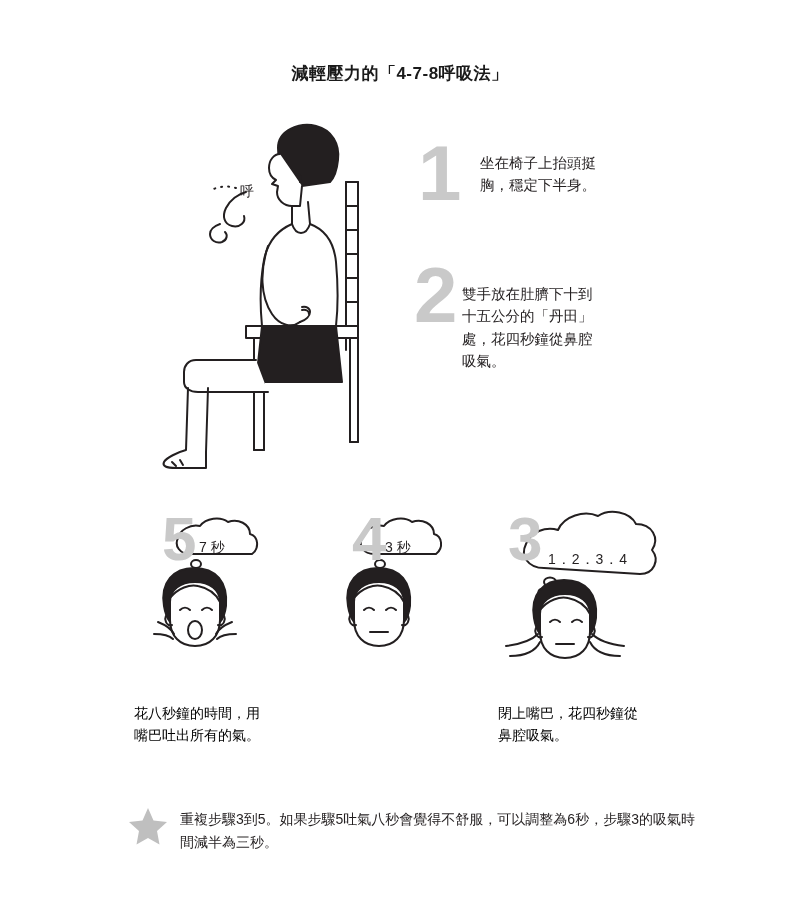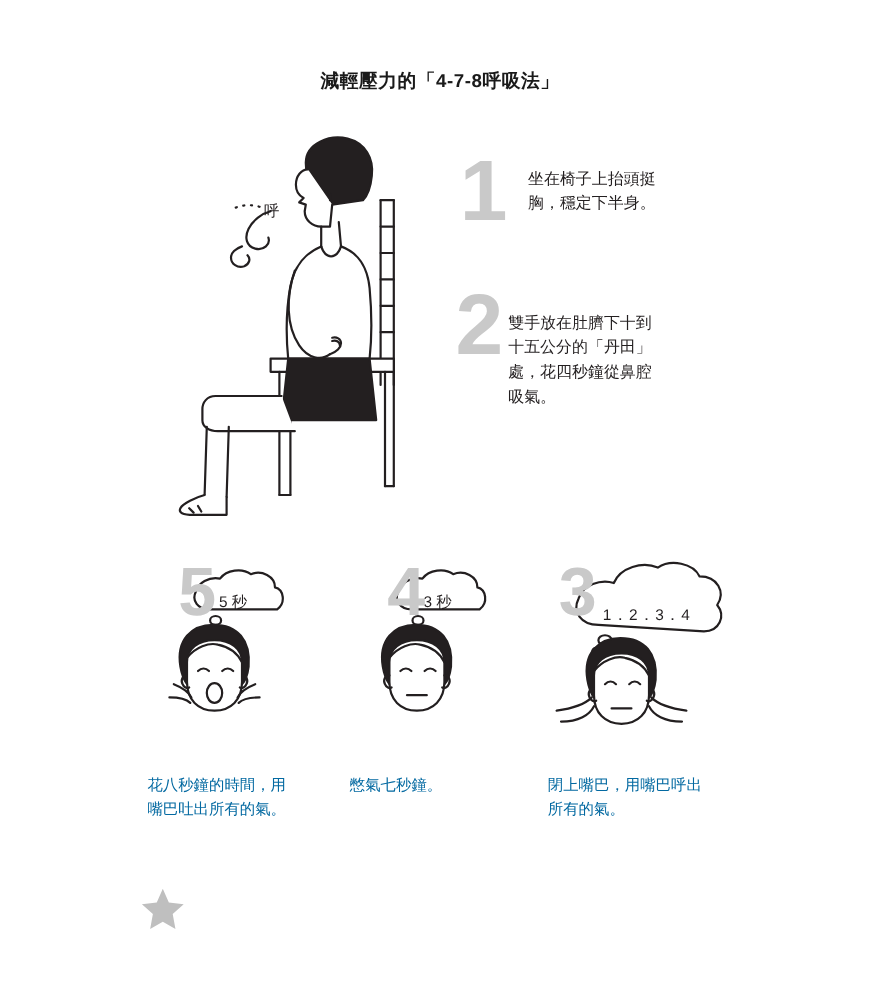--- a/index.html
+++ b/index.html
@@ -58,21 +58,21 @@
     line-height: 1.55;
     color: #231f20;
   }
   .steptext.t1 { left: 462px; top: 152px; width: 140px; margin-left: 18px; }
   .steptext.t2 { left: 462px; top: 283px; width: 142px; }
 
   .capt {
     position: absolute;
     font-size: 14px;
     line-height: 1.6;
-    color: #0369a1;
+    color: #000000;
   }
   .capt.c5 { left: 134px; top: 702px; width: 130px; }
   .capt.c4 { left: 318px; top: 702px; width: 130px; }
   .capt.c3 { left: 498px; top: 702px; width: 150px; }
 
   
   .note {
     position: absolute;
     left: 180px;
     top: 808px;
@@ -207,21 +207,21 @@
         <path d="M30 112 C40 116 44 120 46 124"></path>
         <path d="M26 124 C36 124 42 126 45 129"></path>
         <path d="M104 112 C94 116 90 120 88 124"></path>
         <path d="M108 124 C98 124 92 126 89 129"></path>
 
         <path d="M42 104 c-4 0 -6 4 -4 8 c1 3 4 4 6 3"></path>
         <path d="M92 104 c4 0 6 4 4 8 c-1 3 -4 4 -6 3"></path>
       </g>
     </svg>
   </div>
-  <div class="bubble-text" id="bubble-text-5">5 秒</div>
+  <div class="bubble-text" id="bubble-text-5">7 秒</div>
   <div class="bignum n5">5</div>
   <div class="capt c5">花八秒鐘的時間，用嘴巴吐出所有的氣。</div>
 
   <div class="illus" id="head-4">
     <svg width="170" height="160" viewBox="0 0 170 160" fill="none" xmlns="http://www.w3.org/2000/svg">
       <g stroke="#231f20" stroke-width="2" fill="none" stroke-linecap="round" stroke-linejoin="round">
         <path d="M62 44 C52 44 46 36 50 28 C52 20 62 14 72 16 C78 8 92 6 100 12 C110 8 122 14 122 24 C130 26 132 38 124 44 Z" fill="#ffffff"></path>
         <ellipse cx="68" cy="54" rx="5" ry="4" fill="#ffffff"></ellipse>
         <ellipse cx="63" cy="62" rx="3" ry="2.5" fill="#ffffff"></ellipse>
         <path d="M36 96 C32 72 46 58 66 58 C88 58 100 72 98 96 C97 104 94 110 92 112 L42 112 C39 108 37 102 36 96 Z" fill="#231f20" stroke="#231f20"></path>
@@ -230,21 +230,20 @@
         <path d="M52 100 c3 -3 7 -3 10 0"></path>
         <path d="M74 100 c3 -3 7 -3 10 0"></path>
         <path d="M58 122 L76 122"></path>
         <path d="M42 104 c-4 0 -6 4 -4 8 c1 3 4 4 6 3"></path>
         <path d="M92 104 c4 0 6 4 4 8 c-1 3 -4 4 -6 3"></path>
       </g>
     </svg>
   </div>
   <div class="bubble-text" id="bubble-text-4">3 秒</div>
   <div class="bignum n4">4</div>
-  <div class="capt c4">憋氣七秒鐘。</div>
 
   <div class="illus" id="head-3">
     <svg width="190" height="175" viewBox="0 0 190 175" fill="none" xmlns="http://www.w3.org/2000/svg">
       <g stroke="#231f20" stroke-width="2" fill="none" stroke-linecap="round" stroke-linejoin="round">
 
         <path d="M56 70 C40 70 32 58 38 46 C42 34 58 28 70 32 C76 18 96 12 110 18 C122 10 142 14 148 26 C164 26 172 40 164 52 C172 62 166 76 152 76 Z" fill="#ffffff"></path>
         <ellipse cx="62" cy="84" rx="6" ry="4.5" fill="#ffffff"></ellipse>
         <ellipse cx="54" cy="94" rx="3.5" ry="3" fill="#ffffff"></ellipse>
 
         <path d="M46 120 C42 96 56 82 76 82 C98 82 110 96 108 120 C107 128 104 134 102 136 L52 136 C49 132 47 126 46 120 Z" fill="#231f20" stroke="#231f20"></path>
@@ -262,21 +261,22 @@
         <path d="M136 148 C120 146 110 142 104 136"></path>
         <path d="M132 158 C116 158 106 152 102 144"></path>
 
         <path d="M52 128 c-4 0 -6 4 -4 8 c1 3 4 4 6 3"></path>
         <path d="M102 128 c4 0 6 4 4 8 c-1 3 -4 4 -6 3"></path>
       </g>
     </svg>
   </div>
   <div class="bubble-text" id="bubble-text-3">1．2．3．4</div>
   <div class="bignum n3">3</div>
-  <div class="capt c3">閉上嘴巴，用嘴巴呼出所有的氣。</div>
+  <div class="capt c3">閉上嘴巴，花四秒鐘從鼻腔吸氣。</div>
 
   <div class="starwrap">
     <svg width="40" height="40" viewBox="0 0 40 40" xmlns="http://www.w3.org/2000/svg">
       <polygon points="20,2 25.5,14.5 39,16 29,25 31.5,38.5 20,32 8.5,38.5 11,25 1,16 14.5,14.5" fill="#bfbfbf"></polygon>
     </svg>
   </div>
+  <div class="note">重複步驟3到5。如果步驟5吐氣八秒會覺得不舒服，可以調整為6秒，步驟3的吸氣時間減半為三秒。</div>
 
 </div>
 
 </body></html>

